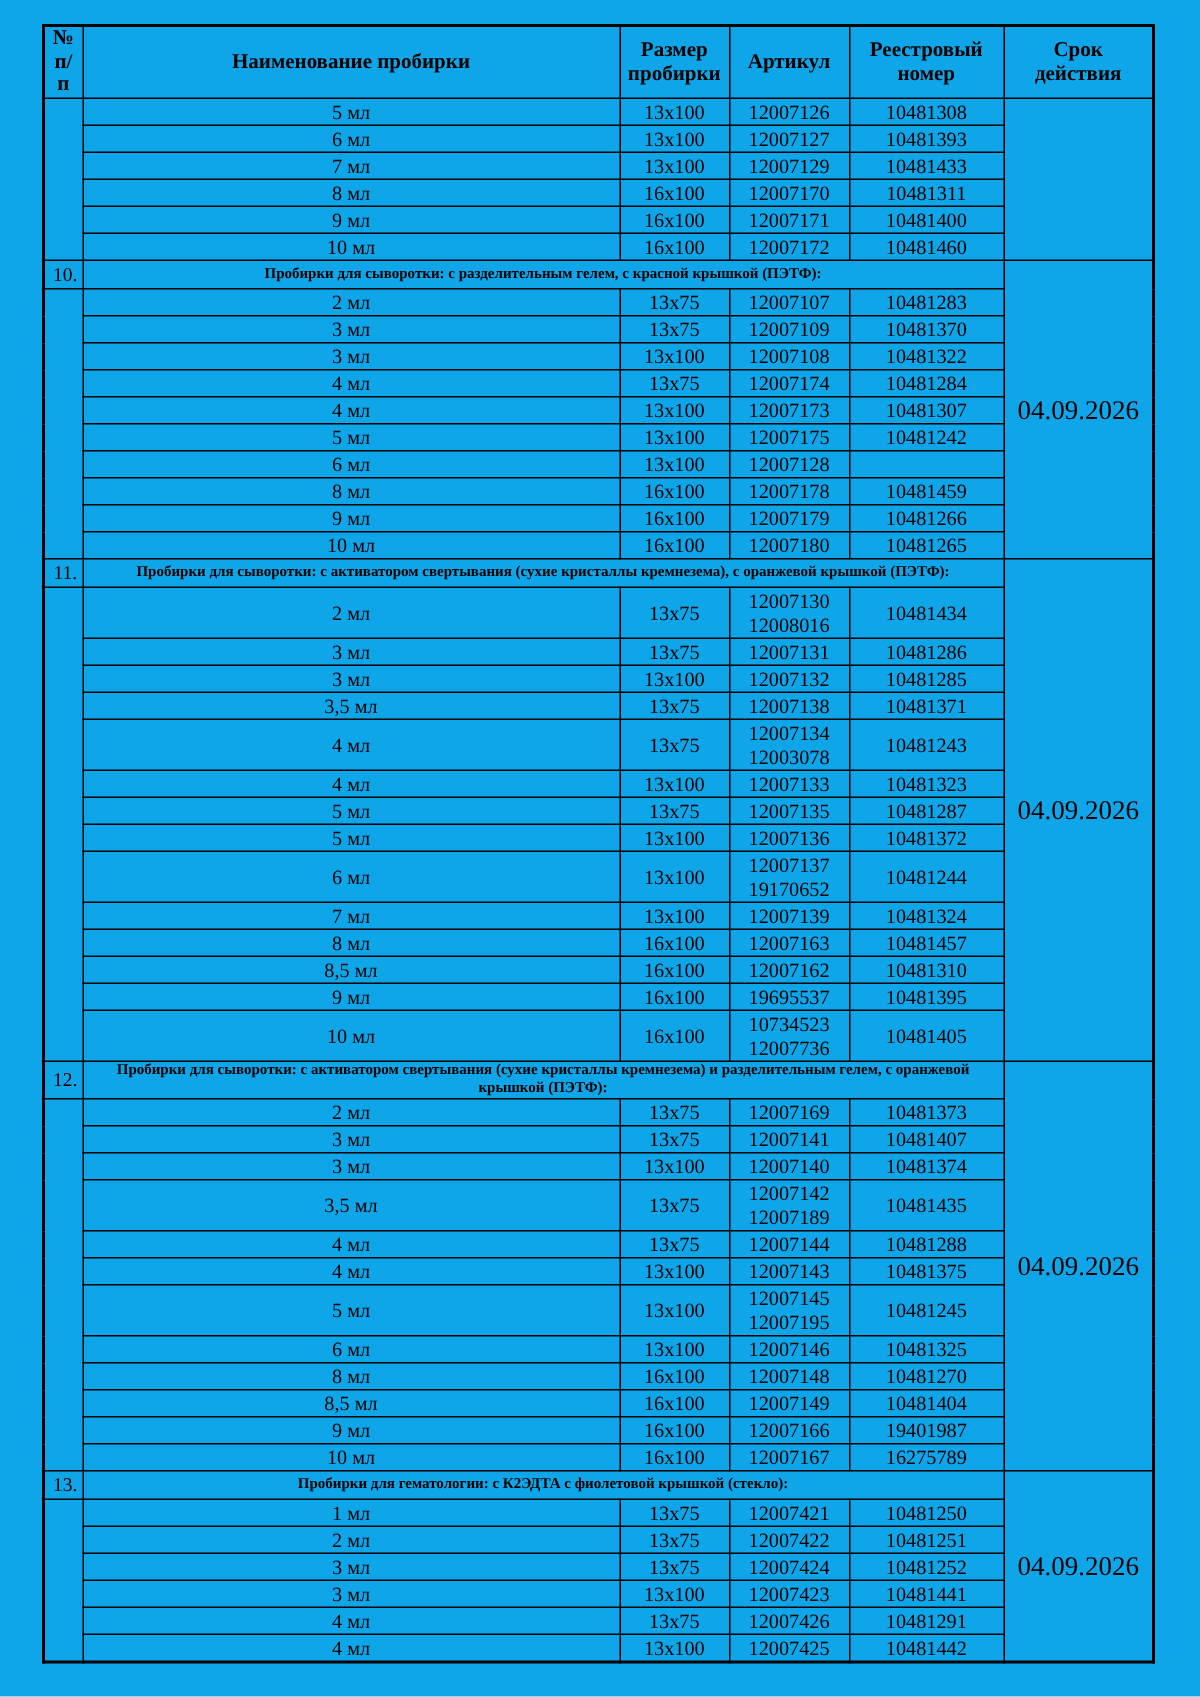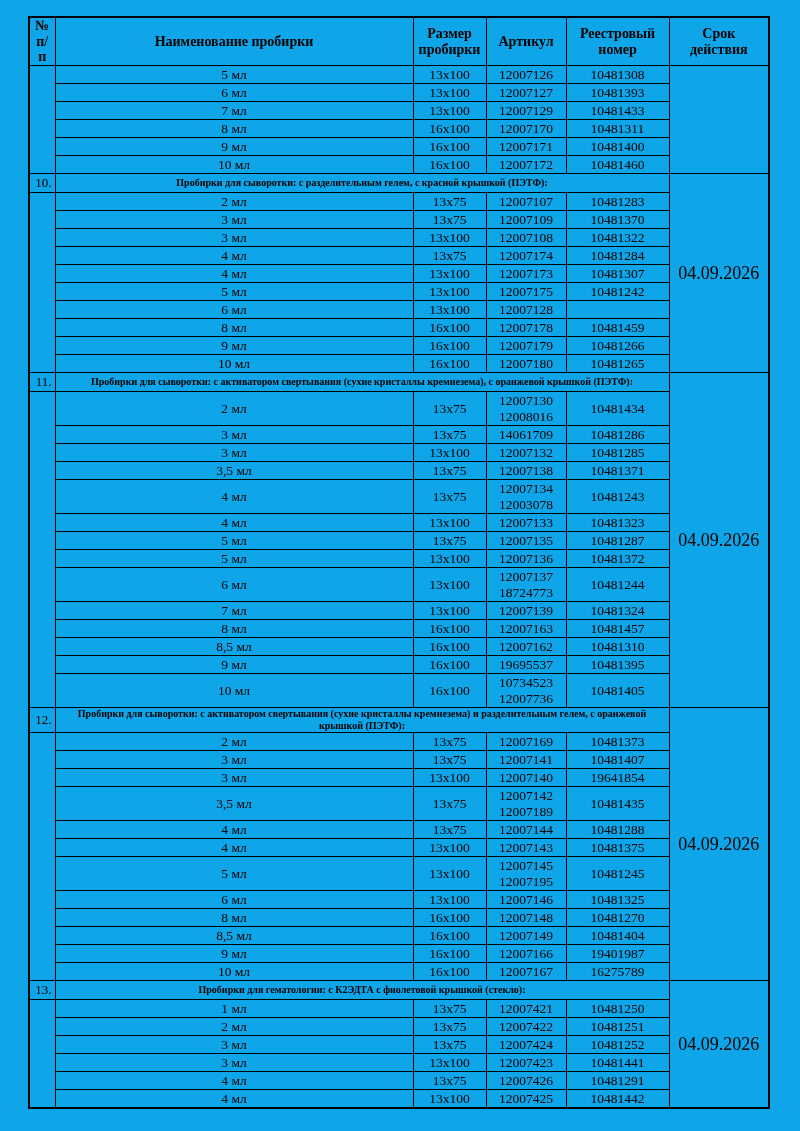--- a/index.html
+++ b/index.html
@@ -221,21 +221,21 @@
           <td class="c-art">
             <div>12007130</div>
             <div>12008016</div>
           </td>
           <td class="c-reg">10481434</td>
         </tr>
         <tr>
           <td class="c-name">3 мл</td>
           <td class="c-size">13x75</td>
           <td class="c-art">
-            <div>14061709</div>
+            <div>12007131</div>
           </td>
           <td class="c-reg">10481286</td>
         </tr>
         <tr>
           <td class="c-name">3 мл</td>
           <td class="c-size">13x100</td>
           <td class="c-art">
             <div>12007132</div>
           </td>
           <td class="c-reg">10481285</td>
@@ -279,21 +279,21 @@
           <td class="c-art">
             <div>12007136</div>
           </td>
           <td class="c-reg">10481372</td>
         </tr>
         <tr class="tall">
           <td class="c-name">6 мл</td>
           <td class="c-size">13x100</td>
           <td class="c-art">
             <div>12007137</div>
-            <div>18724773</div>
+            <div>19170652</div>
           </td>
           <td class="c-reg">10481244</td>
         </tr>
         <tr>
           <td class="c-name">7 мл</td>
           <td class="c-size">13x100</td>
           <td class="c-art">
             <div>12007139</div>
           </td>
           <td class="c-reg">10481324</td>
@@ -352,21 +352,21 @@
             <div>12007141</div>
           </td>
           <td class="c-reg">10481407</td>
         </tr>
         <tr>
           <td class="c-name">3 мл</td>
           <td class="c-size">13x100</td>
           <td class="c-art">
             <div>12007140</div>
           </td>
-          <td class="c-reg">19641854</td>
+          <td class="c-reg">10481374</td>
         </tr>
         <tr class="tall">
           <td class="c-name">3,5 мл</td>
           <td class="c-size">13x75</td>
           <td class="c-art">
             <div>12007142</div>
             <div>12007189</div>
           </td>
           <td class="c-reg">10481435</td>
         </tr>

